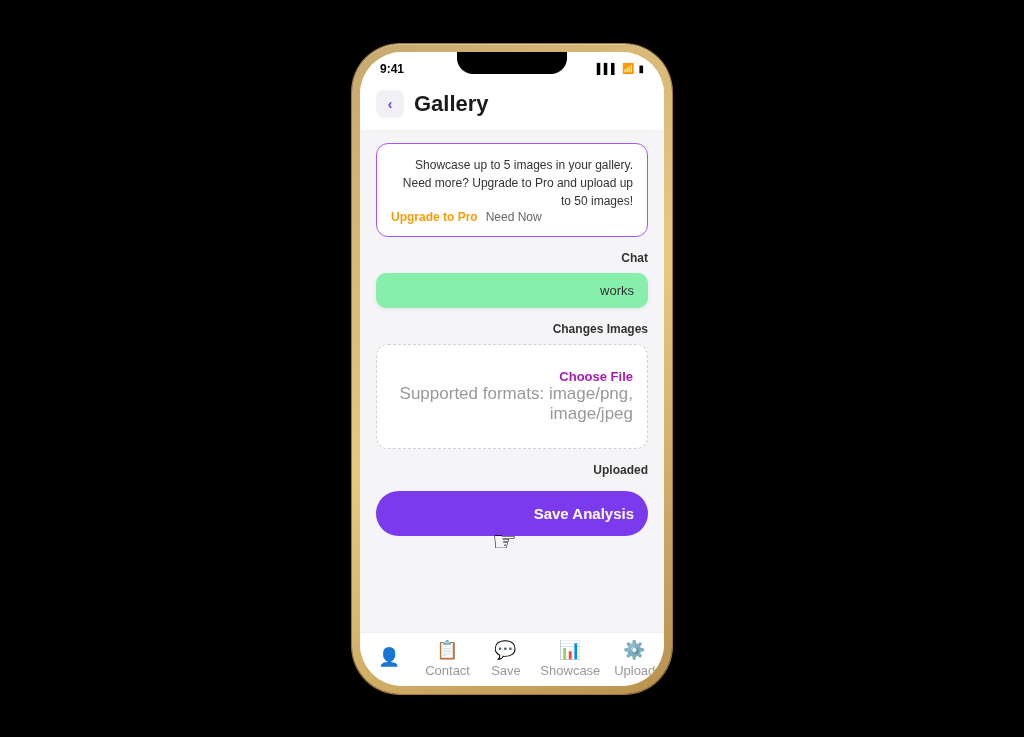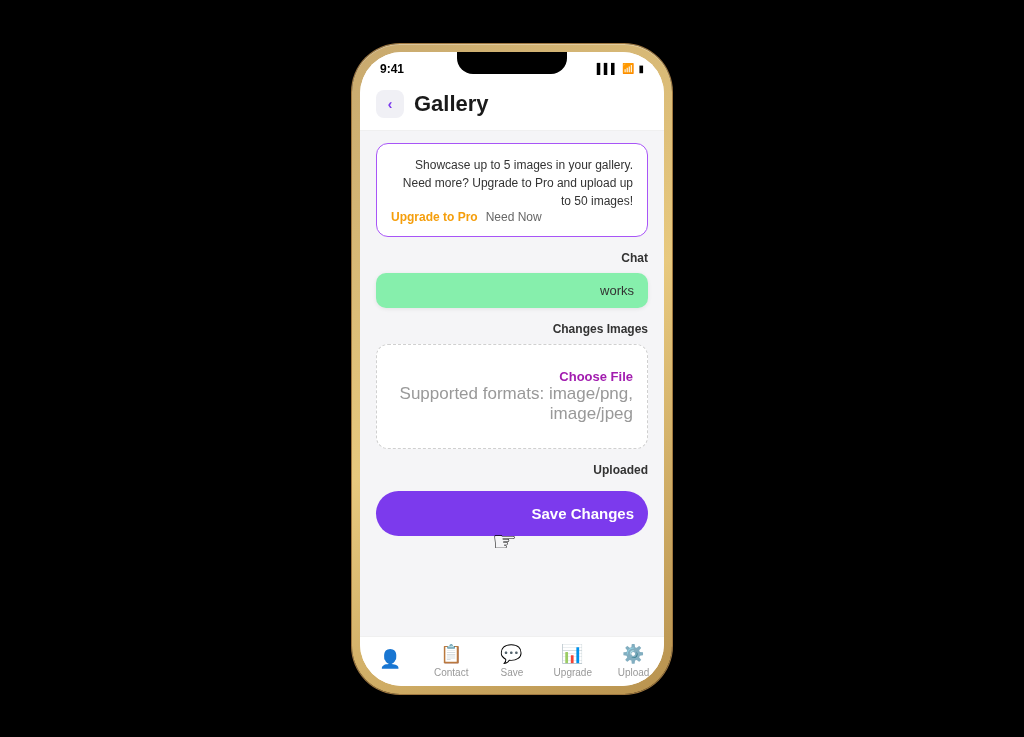--- a/index.html
+++ b/index.html
@@ -292,21 +292,21 @@
     .nav-icon {
       font-size: 18px;
       color: #999;
     }
 
     .nav-icon.active {
       color: #7c3aed;
     }
 
     .nav-label {
-      font-size: 10px;
+      font-size: 13px;
       color: #999;
     }
 
     .nav-label.active {
       color: #7c3aed;
     }
 
     
     .screen-content::-webkit-scrollbar { display: none; }
   </style>
@@ -354,21 +354,21 @@
           <div class="upload-area">
             <div class="choose-file-btn">Choose File</div>
             <div class="supported-formats">Supported formats: image/png, image/jpeg</div>
           </div>
         </div>
 
         <div class="uploaded-section">
           <span class="uploaded-label">Uploaded</span>
         </div>
 
-        <button class="save-btn">Save Changes</button>
+        <button class="save-btn">Save Analysis</button>
 
       </div>
 
       <div class="cursor-overlay">☞</div>
     </div>
 
     <div class="bottom-nav">
 
       <div class="nav-item">
         <span class="nav-icon active">👤</span>
@@ -380,21 +380,21 @@
         <span class="nav-label">Contact</span>
       </div>
 
       <div class="nav-item">
         <span class="nav-icon">💬</span>
         <span class="nav-label">Save</span>
       </div>
 
       <div class="nav-item">
         <span class="nav-icon">📊</span>
-        <span class="nav-label">Upgrade</span>
+        <span class="nav-label">Showcase</span>
       </div>
 
       <div class="nav-item">
         <span class="nav-icon">⚙️</span>
         <span class="nav-label">Upload</span>
       </div>
 
     </div>
 
   </div>

